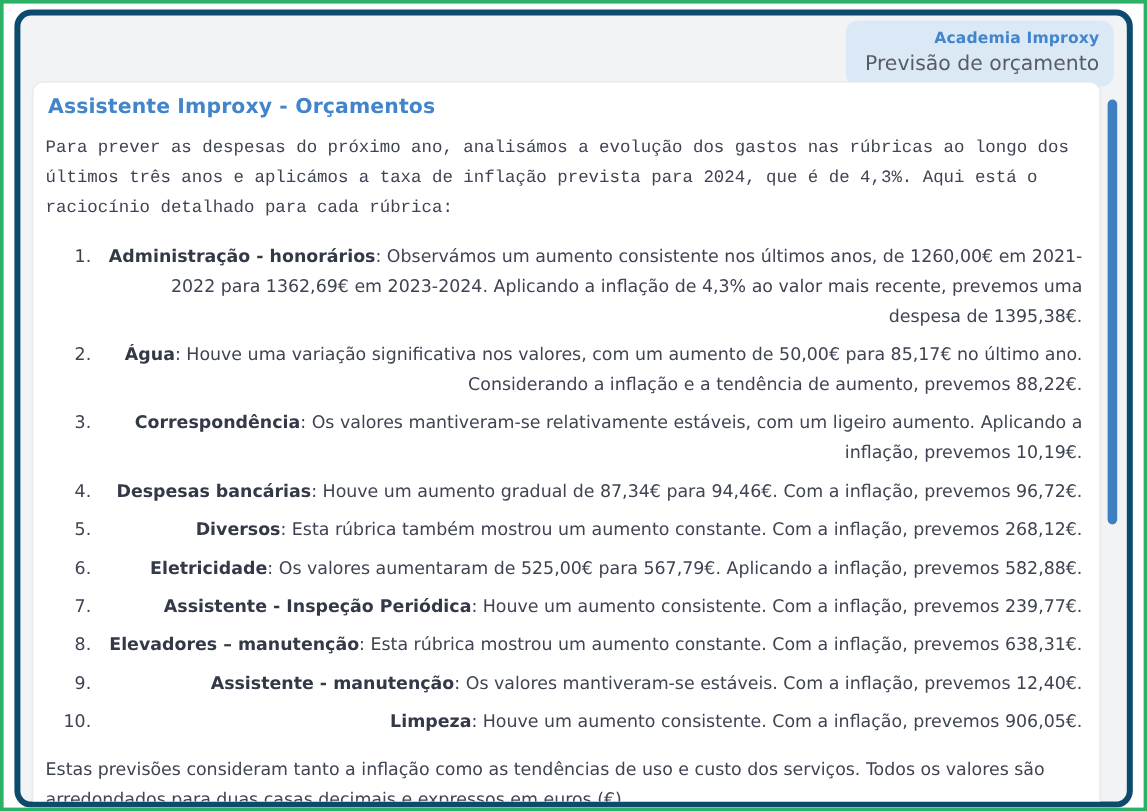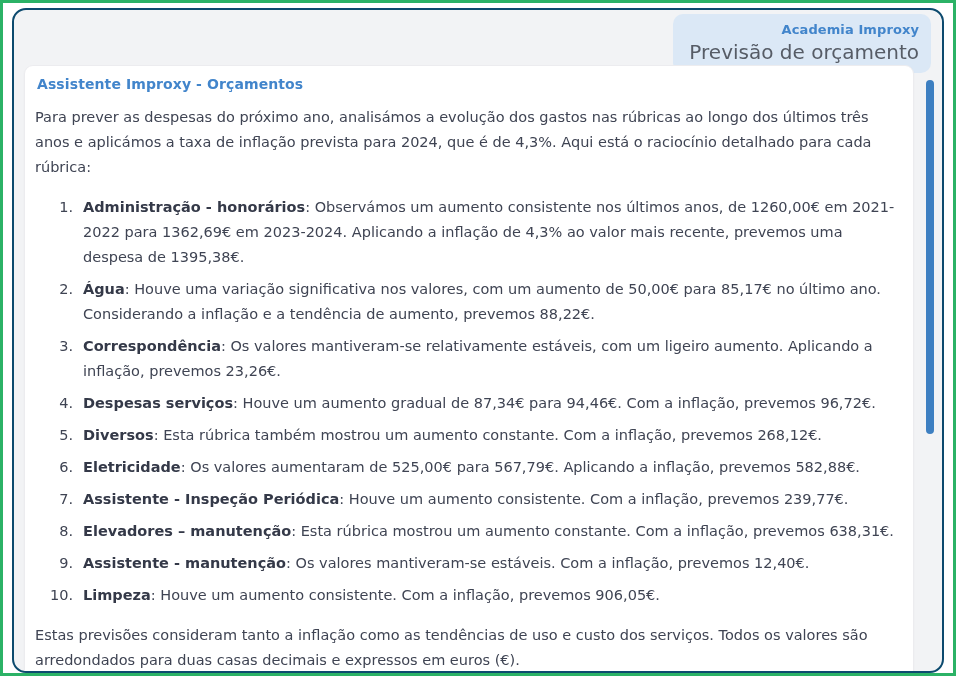--- a/index.html
+++ b/index.html
@@ -8,65 +8,66 @@
     box-sizing:border-box;
     background:#ffffff;
     border:3px solid #2bb266;
     position:relative;
     overflow:hidden;
     font-family:"DejaVu Sans", sans-serif;
   }
   .chat-panel{
     position:absolute;left:9px;top:5px;right:9px;bottom:0;
     background:#f2f3f5;
-    border:2px solid #0c4a6e;
+    border:5px solid #0c4a6e;
     border-radius:14px;
     overflow:hidden;
   }
   .user-bubble{
     position:absolute;top:4px;right:11px;
     background:#dbe8f6;
     border-radius:10px;
     padding:7px 12px 8px 16px;
     text-align:right;
     max-width:430px;
   }
   .sender{
     color:#4285cb;font-weight:bold;font-size:13px;line-height:1.35;
     letter-spacing:.1px;
   }
   .user-text{
-    color:#565c66;font-size:20px;line-height:1.3;
+    color:#565c66;font-size:17px;line-height:1.3;
   }
   .assistant-card{
     position:absolute;left:10px;top:55px;width:890px;height:700px;
     box-sizing:border-box;
     background:#ffffff;
     border:1px solid #ececef;
     border-radius:9px;
     padding:8px 14px 10px 6px;
     box-shadow:0 1px 2px rgba(0,0,0,.04);
   }
   .card-title{
-    color:#4285cb;font-weight:bold;font-size:14px;
+    color:#4285cb;font-weight:bold;font-size:17px;
     margin:2px 0 13px 6px;letter-spacing:.1px;
   }
   .body-text{
     color:#3f4453;font-size:14.5px;line-height:25px;
   }
-  .intro{margin:0 0 0 4px;}
+  .intro{margin:0 0 0 4px;font-family:Liberation Mono, monospace;}
   ol.budget-list{
     list-style:none;counter-reset:item;
     margin:15px 0 0 4px;padding:0;
   }
   ol.budget-list li{
     counter-increment:item;
     position:relative;
     padding-left:48px;
     margin-bottom:7px;
+    text-align:right;
   }
   ol.budget-list li::before{
     content:counter(item) ".";
     position:absolute;left:0;top:0;
     width:38px;text-align:right;
     color:#3f4453;
   }
   .rubric-name{font-weight:bold;color:#343948;}
   .outro{margin:15px 0 0 4px;}
   .scroll-track{
@@ -89,22 +90,22 @@
   </div>
 
   <div class="assistant-card">
     <div class="card-title">Assistente Improxy - Orçamentos</div>
 
     <p class="body-text intro">Para prever as despesas do próximo ano, analisámos a evolução dos gastos nas rúbricas ao longo dos últimos três anos e aplicámos a taxa de inflação prevista para 2024, que é de 4,3%. Aqui está o raciocínio detalhado para cada rúbrica:</p>
 
     <ol class="budget-list body-text">
       <li><span class="rubric-name">Administração - honorários</span><span>: Observámos um aumento consistente nos últimos anos, de 1260,00€ em 2021-2022 para 1362,69€ em 2023-2024. Aplicando a inflação de 4,3% ao valor mais recente, prevemos uma despesa de 1395,38€.</span></li>
       <li><span class="rubric-name">Água</span><span>: Houve uma variação significativa nos valores, com um aumento de 50,00€ para 85,17€ no último ano. Considerando a inflação e a tendência de aumento, prevemos 88,22€.</span></li>
-      <li><span class="rubric-name">Correspondência</span><span>: Os valores mantiveram-se relativamente estáveis, com um ligeiro aumento. Aplicando a inflação, prevemos 23,26€.</span></li>
-      <li><span class="rubric-name">Despesas serviços</span><span>: Houve um aumento gradual de 87,34€ para 94,46€. Com a inflação, prevemos 96,72€.</span></li>
+      <li><span class="rubric-name">Correspondência</span><span>: Os valores mantiveram-se relativamente estáveis, com um ligeiro aumento. Aplicando a inflação, prevemos 10,19€.</span></li>
+      <li><span class="rubric-name">Despesas bancárias</span><span>: Houve um aumento gradual de 87,34€ para 94,46€. Com a inflação, prevemos 96,72€.</span></li>
       <li><span class="rubric-name">Diversos</span><span>: Esta rúbrica também mostrou um aumento constante. Com a inflação, prevemos 268,12€.</span></li>
       <li><span class="rubric-name">Eletricidade</span><span>: Os valores aumentaram de 525,00€ para 567,79€. Aplicando a inflação, prevemos 582,88€.</span></li>
       <li><span class="rubric-name">Assistente - Inspeção Periódica</span><span>: Houve um aumento consistente. Com a inflação, prevemos 239,77€.</span></li>
       <li><span class="rubric-name">Elevadores – manutenção</span><span>: Esta rúbrica mostrou um aumento constante. Com a inflação, prevemos 638,31€.</span></li>
       <li><span class="rubric-name">Assistente - manutenção</span><span>: Os valores mantiveram-se estáveis. Com a inflação, prevemos 12,40€.</span></li>
       <li><span class="rubric-name">Limpeza</span><span>: Houve um aumento consistente. Com a inflação, prevemos 906,05€.</span></li>
     </ol>
 
     <p class="body-text outro">Estas previsões consideram tanto a inflação como as tendências de uso e custo dos serviços. Todos os valores são arredondados para duas casas decimais e expressos em euros (€).</p>
   </div>

